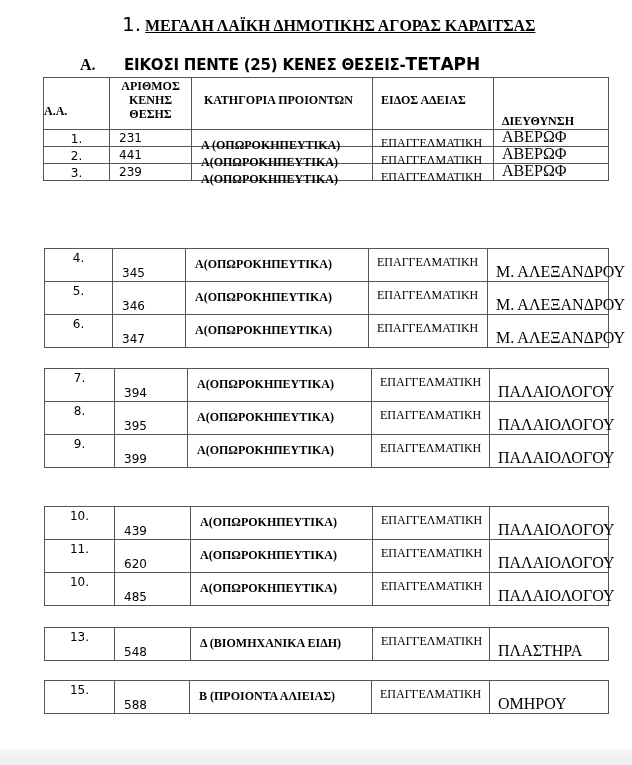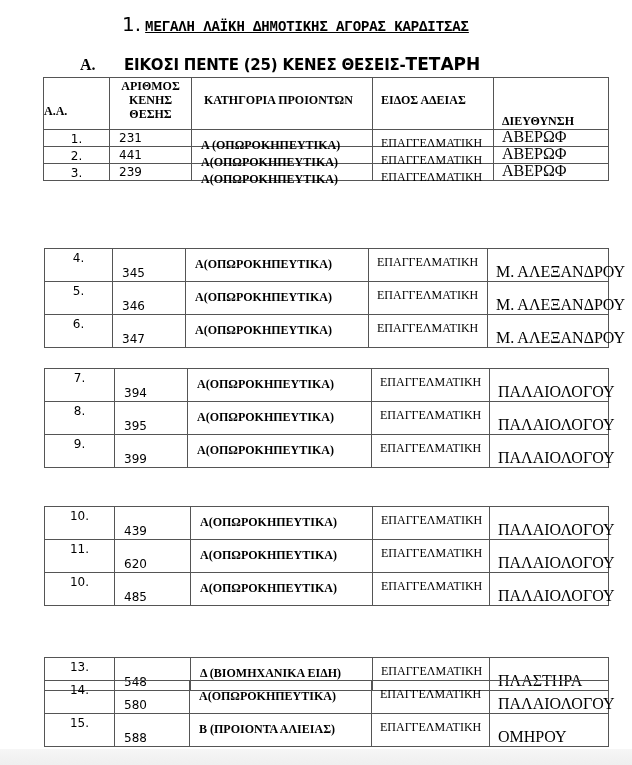--- a/index.html
+++ b/index.html
@@ -11,21 +11,21 @@
   .bottom-band {
     position: absolute; left: 0; top: 749px; width: 632px; height: 16px;
     background: linear-gradient(#f6f6f6, #efefef);
   }
   .title {
     position: absolute; left: 122px; top: 12px; white-space: nowrap;
     font-family: "DejaVu Sans", sans-serif; font-size: 18px;
   }
   .title .num { font-size: 20px; margin-right: 4px; }
   .title .txt {
-    font-family: Liberation Mono, monospace; font-weight: bold; font-size: 14px;
+    font-family: Liberation Serif, serif; font-weight: bold; font-size: 16px;
     text-decoration: underline; letter-spacing: -0.1px;
   }
   .subtitle {
     position: absolute; top: 54px; left: 80px; white-space: nowrap;
     font-family: "DejaVu Sans", sans-serif; font-weight: bold;
   }
   .subtitle .letter { font-family: "Liberation Serif", serif; font-size: 16px; display: inline-block; width: 44px; }
   .subtitle .txt { font-size: 15px; letter-spacing: -0.2px; }
   .subtitle .day { font-size: 17px; }
 
@@ -328,21 +328,21 @@
         <td>
           <span class="lic">ΕΠΑΓΓΕΛΜΑΤΙΚΗ</span>
         </td>
         <td>
           <span class="addr">ΠΑΛΑΙΟΛΟΓΟΥ</span>
         </td>
       </tr>
     </tbody>
 </table>
 
-<table class="grid" style="left:44px; top:657px; width:564px;">
+<table class="grid" style="left:44px; top:627px; width:564px;">
   <colgroup>
       <col style="width:70px">
       <col style="width:76px">
       <col style="width:182px">
       <col style="width:117px">
       <col style="width:119px">
     </colgroup>
   <tbody>
       <tr>
         <td>
@@ -368,37 +368,20 @@
   <colgroup>
       <col style="width:70px">
       <col style="width:75px">
       <col style="width:182px">
       <col style="width:118px">
       <col style="width:119px">
     </colgroup>
   <tbody>
       <tr>
         <td>
-          <span class="aa">14.</span>
-        </td>
-        <td>
-          <span class="num-cell">580</span>
-        </td>
-        <td>
-          <span class="cat">Α(ΟΠΩΡΟΚΗΠΕΥΤΙΚΑ)</span>
-        </td>
-        <td>
-          <span class="lic">ΕΠΑΓΓΕΛΜΑΤΙΚΗ</span>
-        </td>
-        <td>
-          <span class="addr">ΠΑΛΑΙΟΛΟΓΟΥ</span>
-        </td>
-      </tr>
-      <tr>
-        <td>
           <span class="aa">15.</span>
         </td>
         <td>
           <span class="num-cell">588</span>
         </td>
         <td>
           <span class="cat">Β (ΠΡΟΙΟΝΤΑ ΑΛΙΕΙΑΣ)</span>
         </td>
         <td>
           <span class="lic">ΕΠΑΓΓΕΛΜΑΤΙΚΗ</span>

